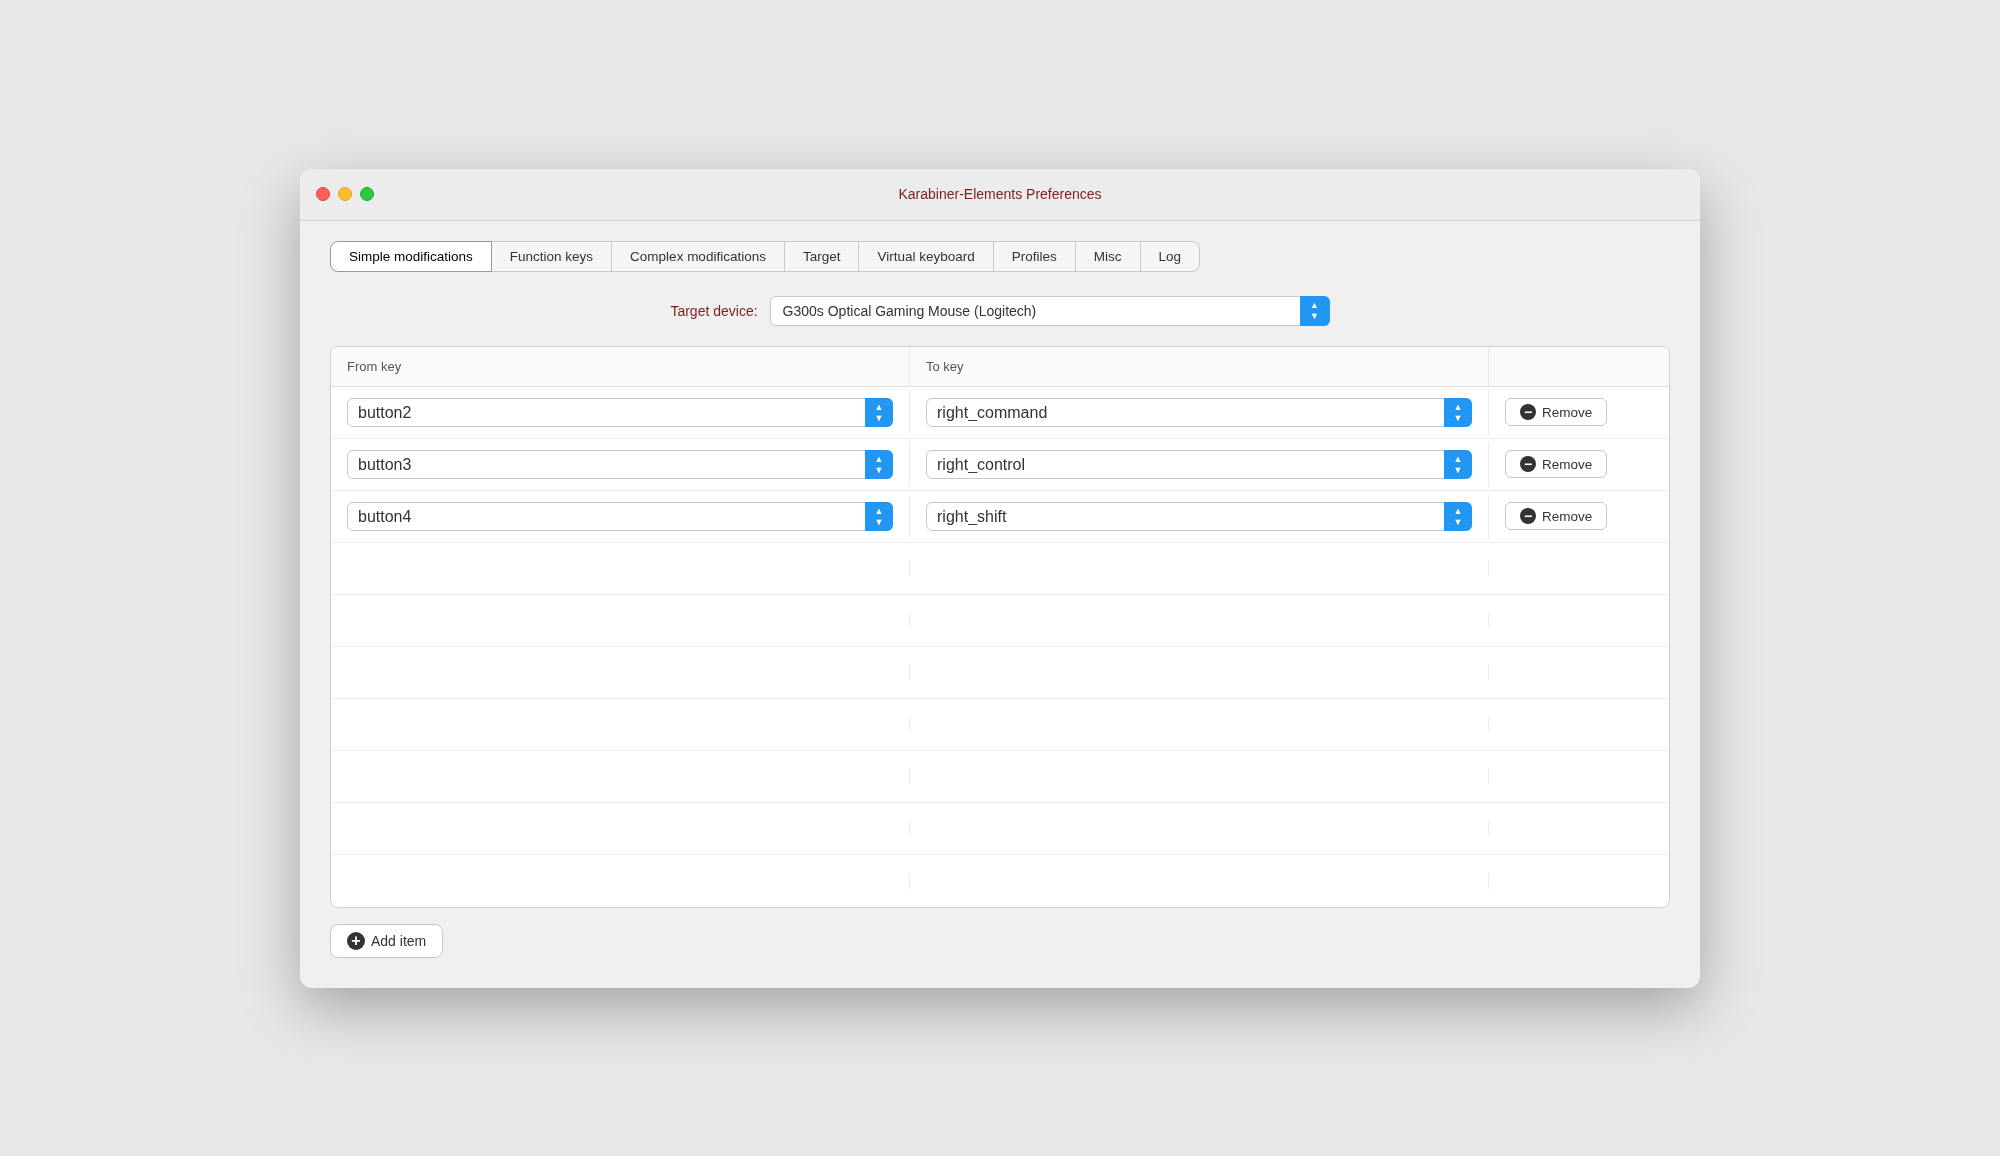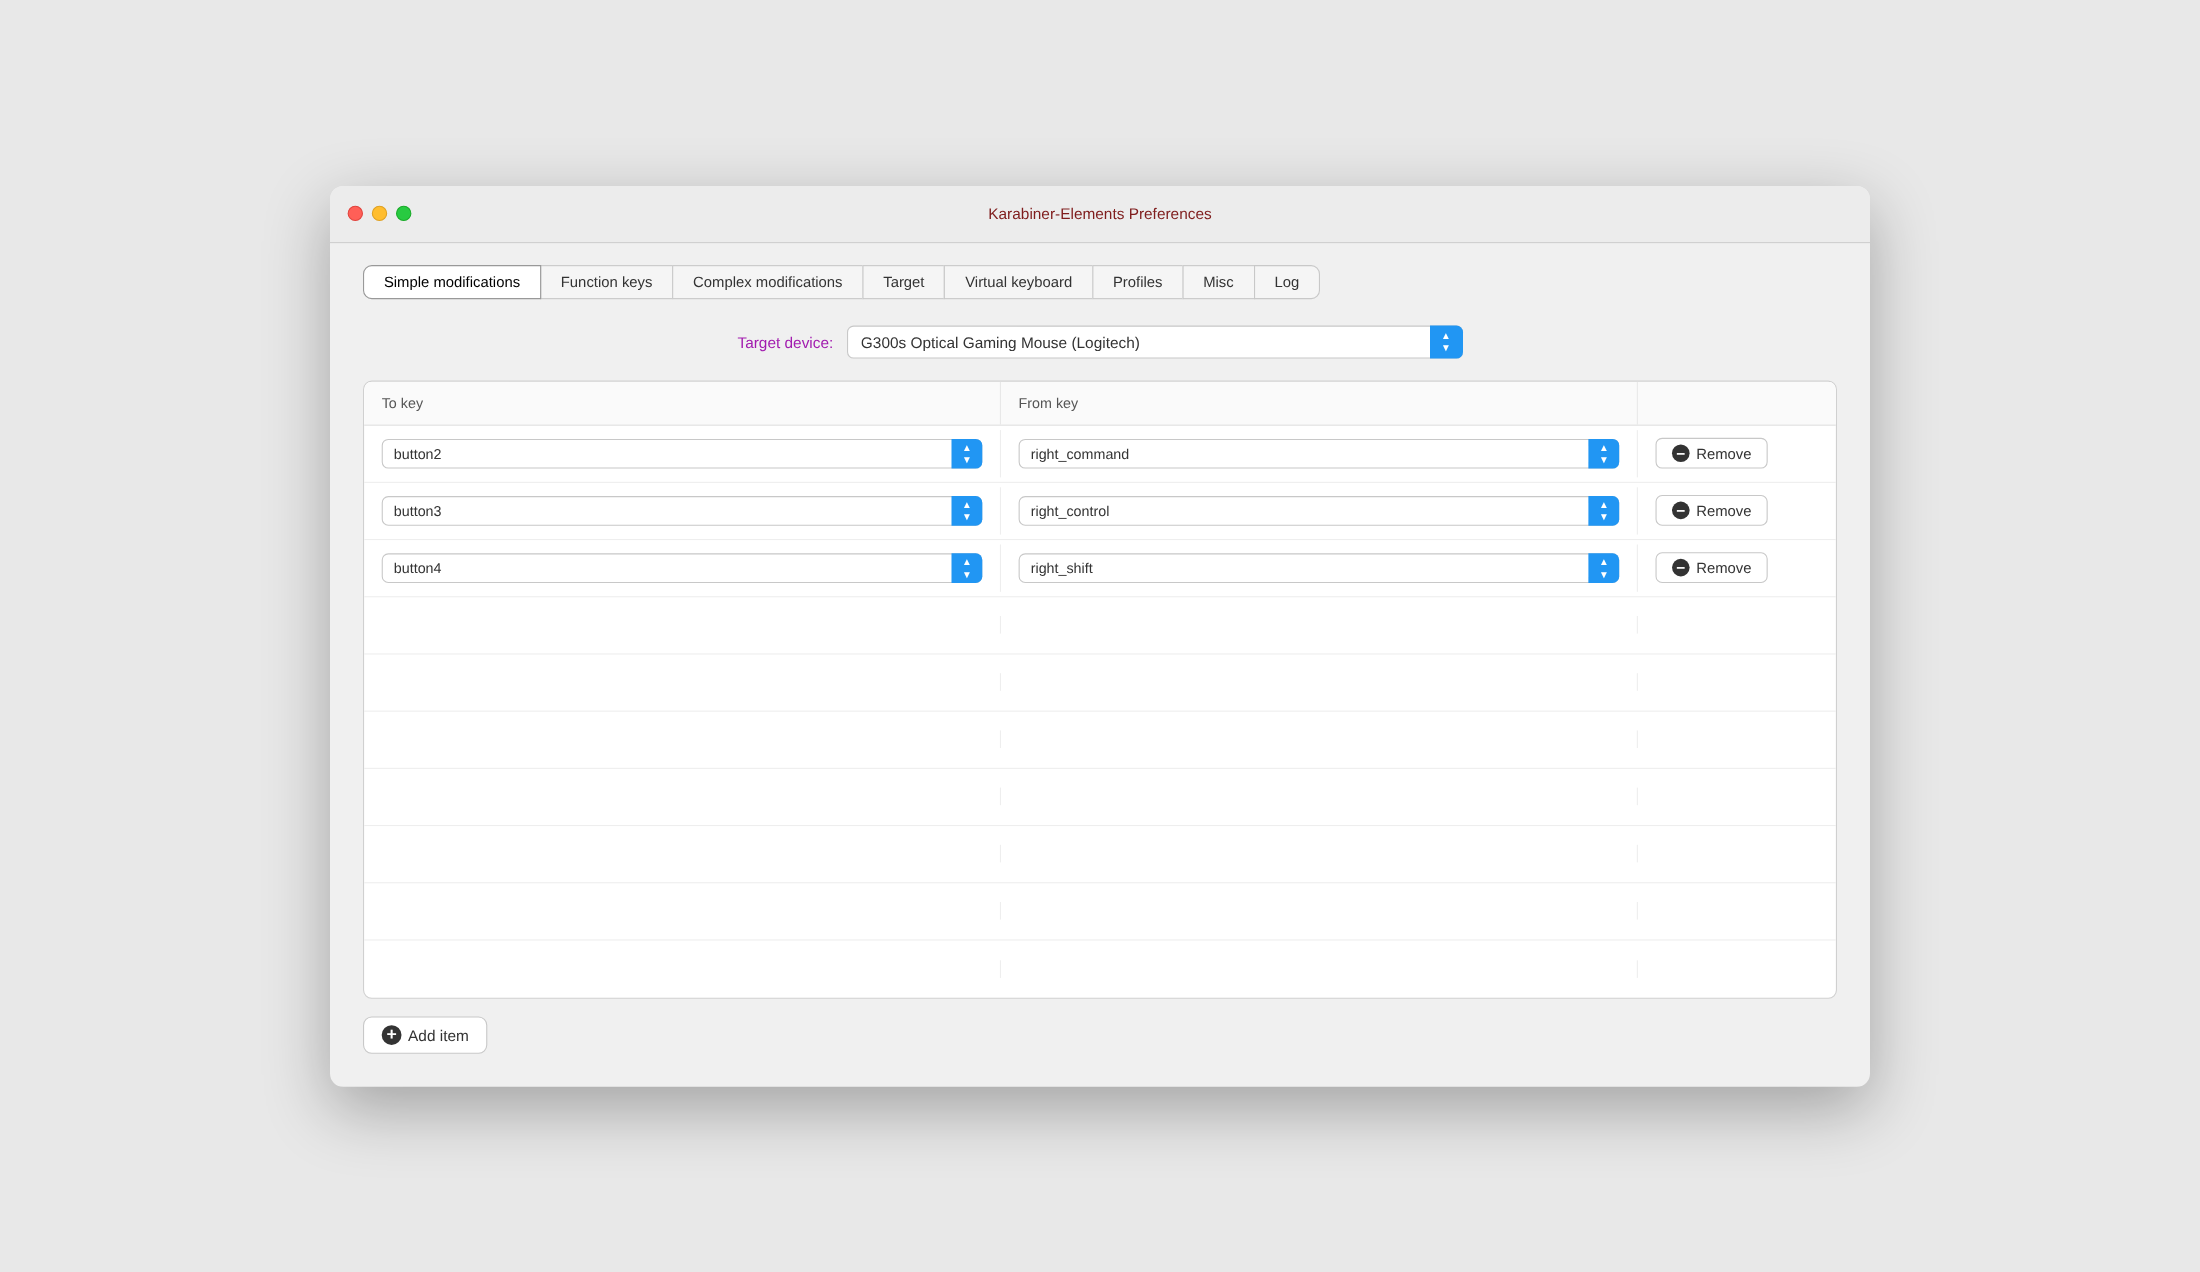--- a/index.html
+++ b/index.html
@@ -99,21 +99,21 @@
     .target-device-row {
       display: flex;
       align-items: center;
       margin-bottom: 20px;
       gap: 12px;
       justify-content: center;
     }
 
     .target-device-label {
       font-size: 14px;
-      color: #a21caf;
+      color: #7f1d1d;
     }
 
     .device-select-wrapper {
       position: relative;
       display: flex;
       align-items: flex-end;
     }
 
     .device-select {
       appearance: none;
@@ -204,21 +204,21 @@
       align-items: center;
       width: 100%;
     }
 
     .key-select {
       appearance: none;
       background: white;
       border: 1px solid #c8c8c8;
       border-radius: 6px;
       padding: 5px 36px 5px 10px;
-      font-size: 13px;
+      font-size: 16px;
       color: #333;
       width: 100%;
       cursor: pointer;
       outline: none;
     }
 
     .key-select-arrow {
       position: absolute;
       right: 0;
       top: 0;
@@ -338,22 +338,22 @@
             <span>▲</span>
             <span>▼</span>
           </div>
         </div>
       </div>
     </div>
 
     <div class="table-container">
 
       <div class="table-header">
+        <div class="table-header-cell">From key</div>
         <div class="table-header-cell">To key</div>
-        <div class="table-header-cell">From key</div>
         <div class="table-header-cell"></div>
       </div>
 
       <div class="table-row">
         <div class="table-cell">
           <div class="key-select-wrapper">
             <select class="key-select">
               <option>button2</option>
             </select>
             <div class="key-select-arrow">

